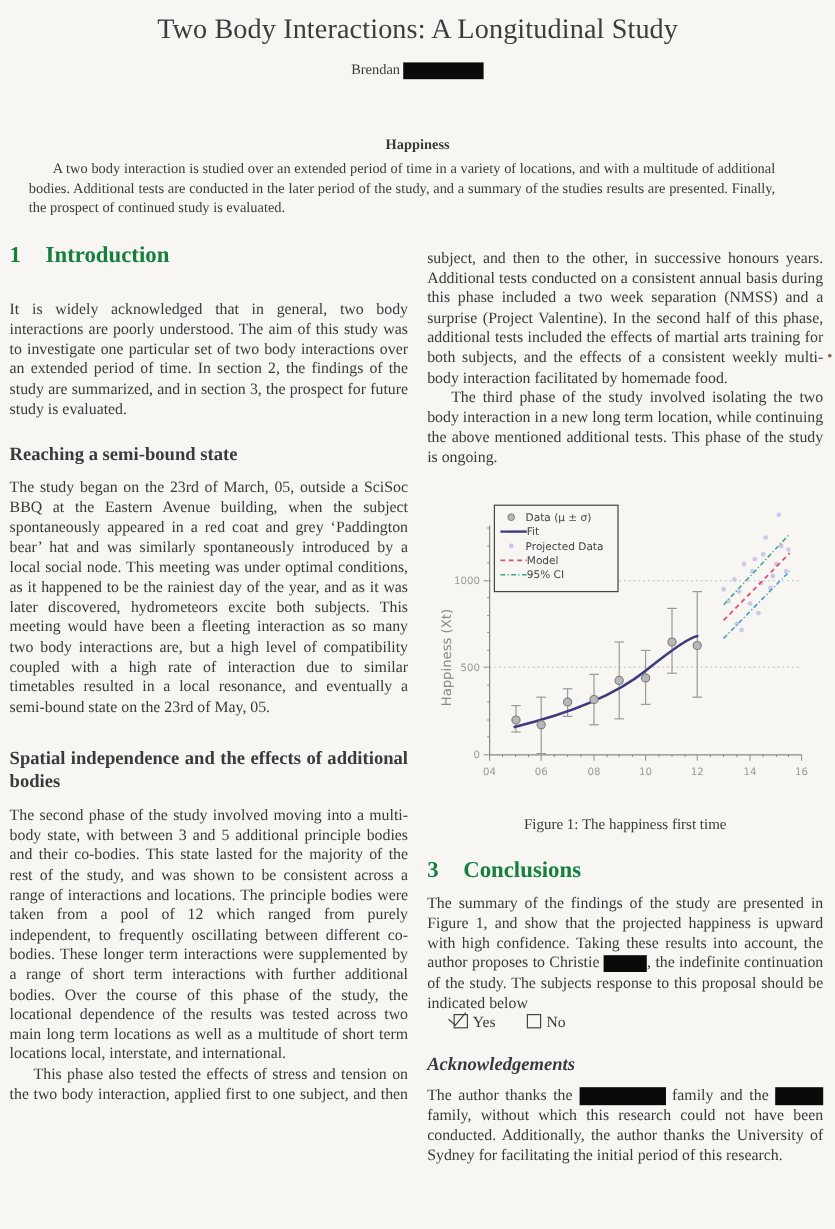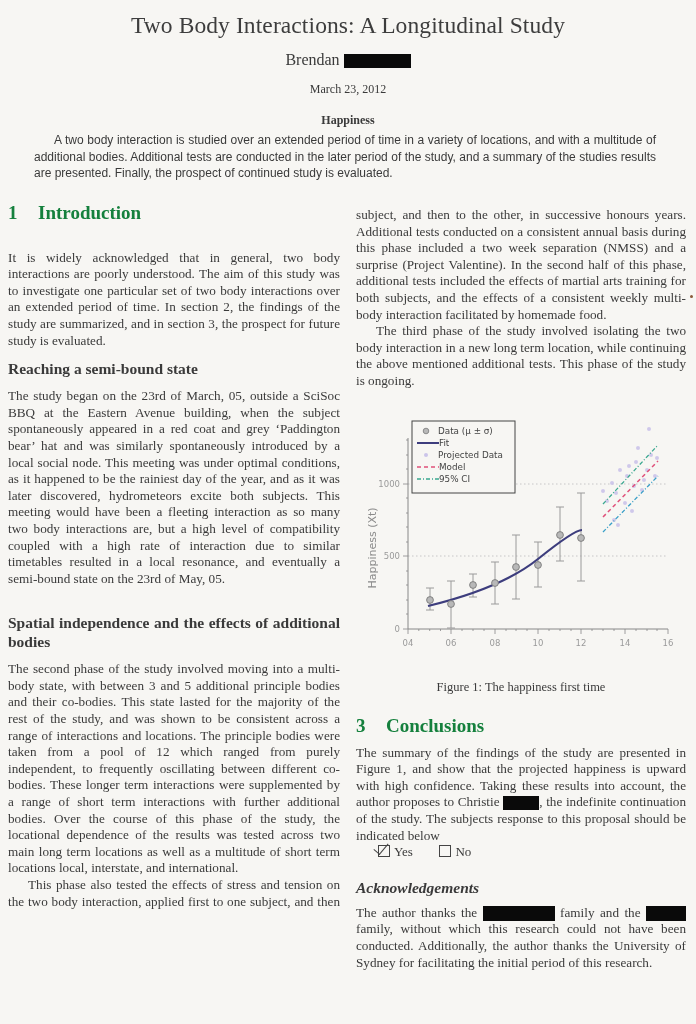--- a/index.html
+++ b/index.html
@@ -11,34 +11,34 @@
     position: relative;
   }
   .page { position: absolute; left: 0; top: 0; width: 696px; height: 748px; }
   .title {
     position: absolute; left: 0; right: 0; top: 12px;
     text-align: center; font-family: "Liberation Serif", serif;
     font-size: 23.5px; color: #3d3d3d; letter-spacing: 0.1px;
   }
   .author {
     position: absolute; left: 0; right: 0; top: 51px; text-align: center;
-    font-family: "Liberation Serif", serif; font-size: 16px;
+    font-family: "Liberation Serif", serif; font-size: 12px;
   }
   .redact { display: inline-block; background: #0a0a0a; vertical-align: middle; }
   .date {
     position: absolute; left: 0; right: 0; top: 82px; text-align: center;
     font-family: "Liberation Serif", serif; font-size: 12px;
   }
   .abstract-h {
     position: absolute; left: 0; right: 0; top: 113px; text-align: center;
     font-family: "Liberation Serif", serif; font-weight: bold; font-size: 12px;
   }
   .abstract {
-    position: absolute; left: 34px; width: 622px; top: 132px;
-    font-family: Liberation Sans, sans-serif; font-size: 12px; line-height: 16.5px;
+    position: absolute; left: 24px; width: 622px; top: 132px;
+    font-family: Liberation Serif, serif; font-size: 12px; line-height: 16.5px;
     text-align: justify; text-indent: 20px;
   }
   .col { position: absolute; font-family: "Liberation Serif", serif; font-size: 13.2px; line-height: 16.6px; text-align: justify; }
   .col-left { left: 8px; width: 332px; }
   .col-right { left: 356px; width: 330px; }
   h1.sec { font-family: "Liberation Serif", serif; font-size: 19px; font-weight: bold; margin: 0; color: #15803d; }
   h1.sec .num { display: inline-block; width: 30px; }
   h2.sub { font-family: "Liberation Serif", serif; font-size: 15.5px; font-weight: bold; margin: 0; line-height: 19px; color: #3a3a3a; }
   p { margin: 0; }
   .indent { text-indent: 20px; }
@@ -57,32 +57,31 @@
 
 <div class="page">
 
   <div class="title">Two Body Interactions: A Longitudinal Study</div>
 
   <div class="author">
     <span>Brendan</span>
     <span class="redact" style="width:67px;height:14px;"></span>
   </div>
 
-  <div class="date">March 23, 2012</div>
 
   <div class="abstract-h">Happiness</div>
   <div class="abstract">A two body interaction is studied over an extended period of time in a variety of locations, and with a multitude of additional bodies. Additional tests are conducted in the later period of the study, and a summary of the studies results are presented. Finally, the prospect of continued study is evaluated.</div>
 
   <div class="col col-left" style="top:205px;">
     <h1 class="sec">
       <span class="num">1</span><span>Introduction</span>
     </h1>
     <p style="margin-top:28px;">It is widely acknowledged that in general, two body interactions are poorly understood. The aim of this study was to investigate one particular set of two body interactions over an extended period of time. In section 2, the findings of the study are summarized, and in section 3, the prospect for future study is evaluated.</p>
 
-    <h2 class="sub" style="margin-top:10px;">Reaching a semi-bound state</h2>
+    <h2 class="sub" style="margin-top:20px;">Reaching a semi-bound state</h2>
     <p style="margin-top:10px;">The study began on the 23rd of March, 05, outside a SciSoc BBQ at the Eastern Avenue building, when the subject spontaneously appeared in a red coat and grey ‘Paddington bear’ hat and was similarly spontaneously introduced by a local social node. This meeting was under optimal conditions, as it happened to be the rainiest day of the year, and as it was later discovered, hydrometeors excite both subjects. This meeting would have been a fleeting interaction as so many two body interactions are, but a high level of compatibility coupled with a high rate of interaction due to similar timetables resulted in a local resonance, and eventually a semi-bound state on the 23rd of May, 05.</p>
 
     <h2 class="sub" style="margin-top:26px;">Spatial independence and the effects of additional bodies</h2>
     <p style="margin-top:10px;">The second phase of the study involved moving into a multi-body state, with between 3 and 5 additional principle bodies and their co-bodies. This state lasted for the majority of the rest of the study, and was shown to be consistent across a range of interactions and locations. The principle bodies were taken from a pool of 12 which ranged from purely independent, to frequently oscillating between different co-bodies. These longer term interactions were supplemented by a range of short term interactions with further additional bodies. Over the course of this phase of the study, the locational dependence of the results was tested across two main long term locations as well as a multitude of short term locations local, interstate, and international.</p>
     <p class="indent" style="max-height:34px;overflow:hidden;">This phase also tested the effects of stress and tension on the two body interaction, applied first to one subject, and then to the other, in successive honours years. Additional tests conducted on a consistent annual basis during this phase included a two week separation (NMSS) and a surprise (Project Valentine). In the second half of this phase, additional tests included the effects of martial arts training for both subjects, and the effects of a consistent weekly multi-body interaction facilitated by homemade food.</p>
   </div>
 
   <div class="col col-right" style="top:207px;">
     <p>subject, and then to the other, in successive honours years. Additional tests conducted on a consistent annual basis during this phase included a two week separation (NMSS) and a surprise (Project Valentine). In the second half of this phase, additional tests included the effects of martial arts training for both subjects, and the effects of a consistent weekly multi-body interaction facilitated by homemade food.</p>
     <p class="indent">The third phase of the study involved isolating the two body interaction in a new long term location, while continuing the above mentioned additional tests. This phase of the study is ongoing.</p>

